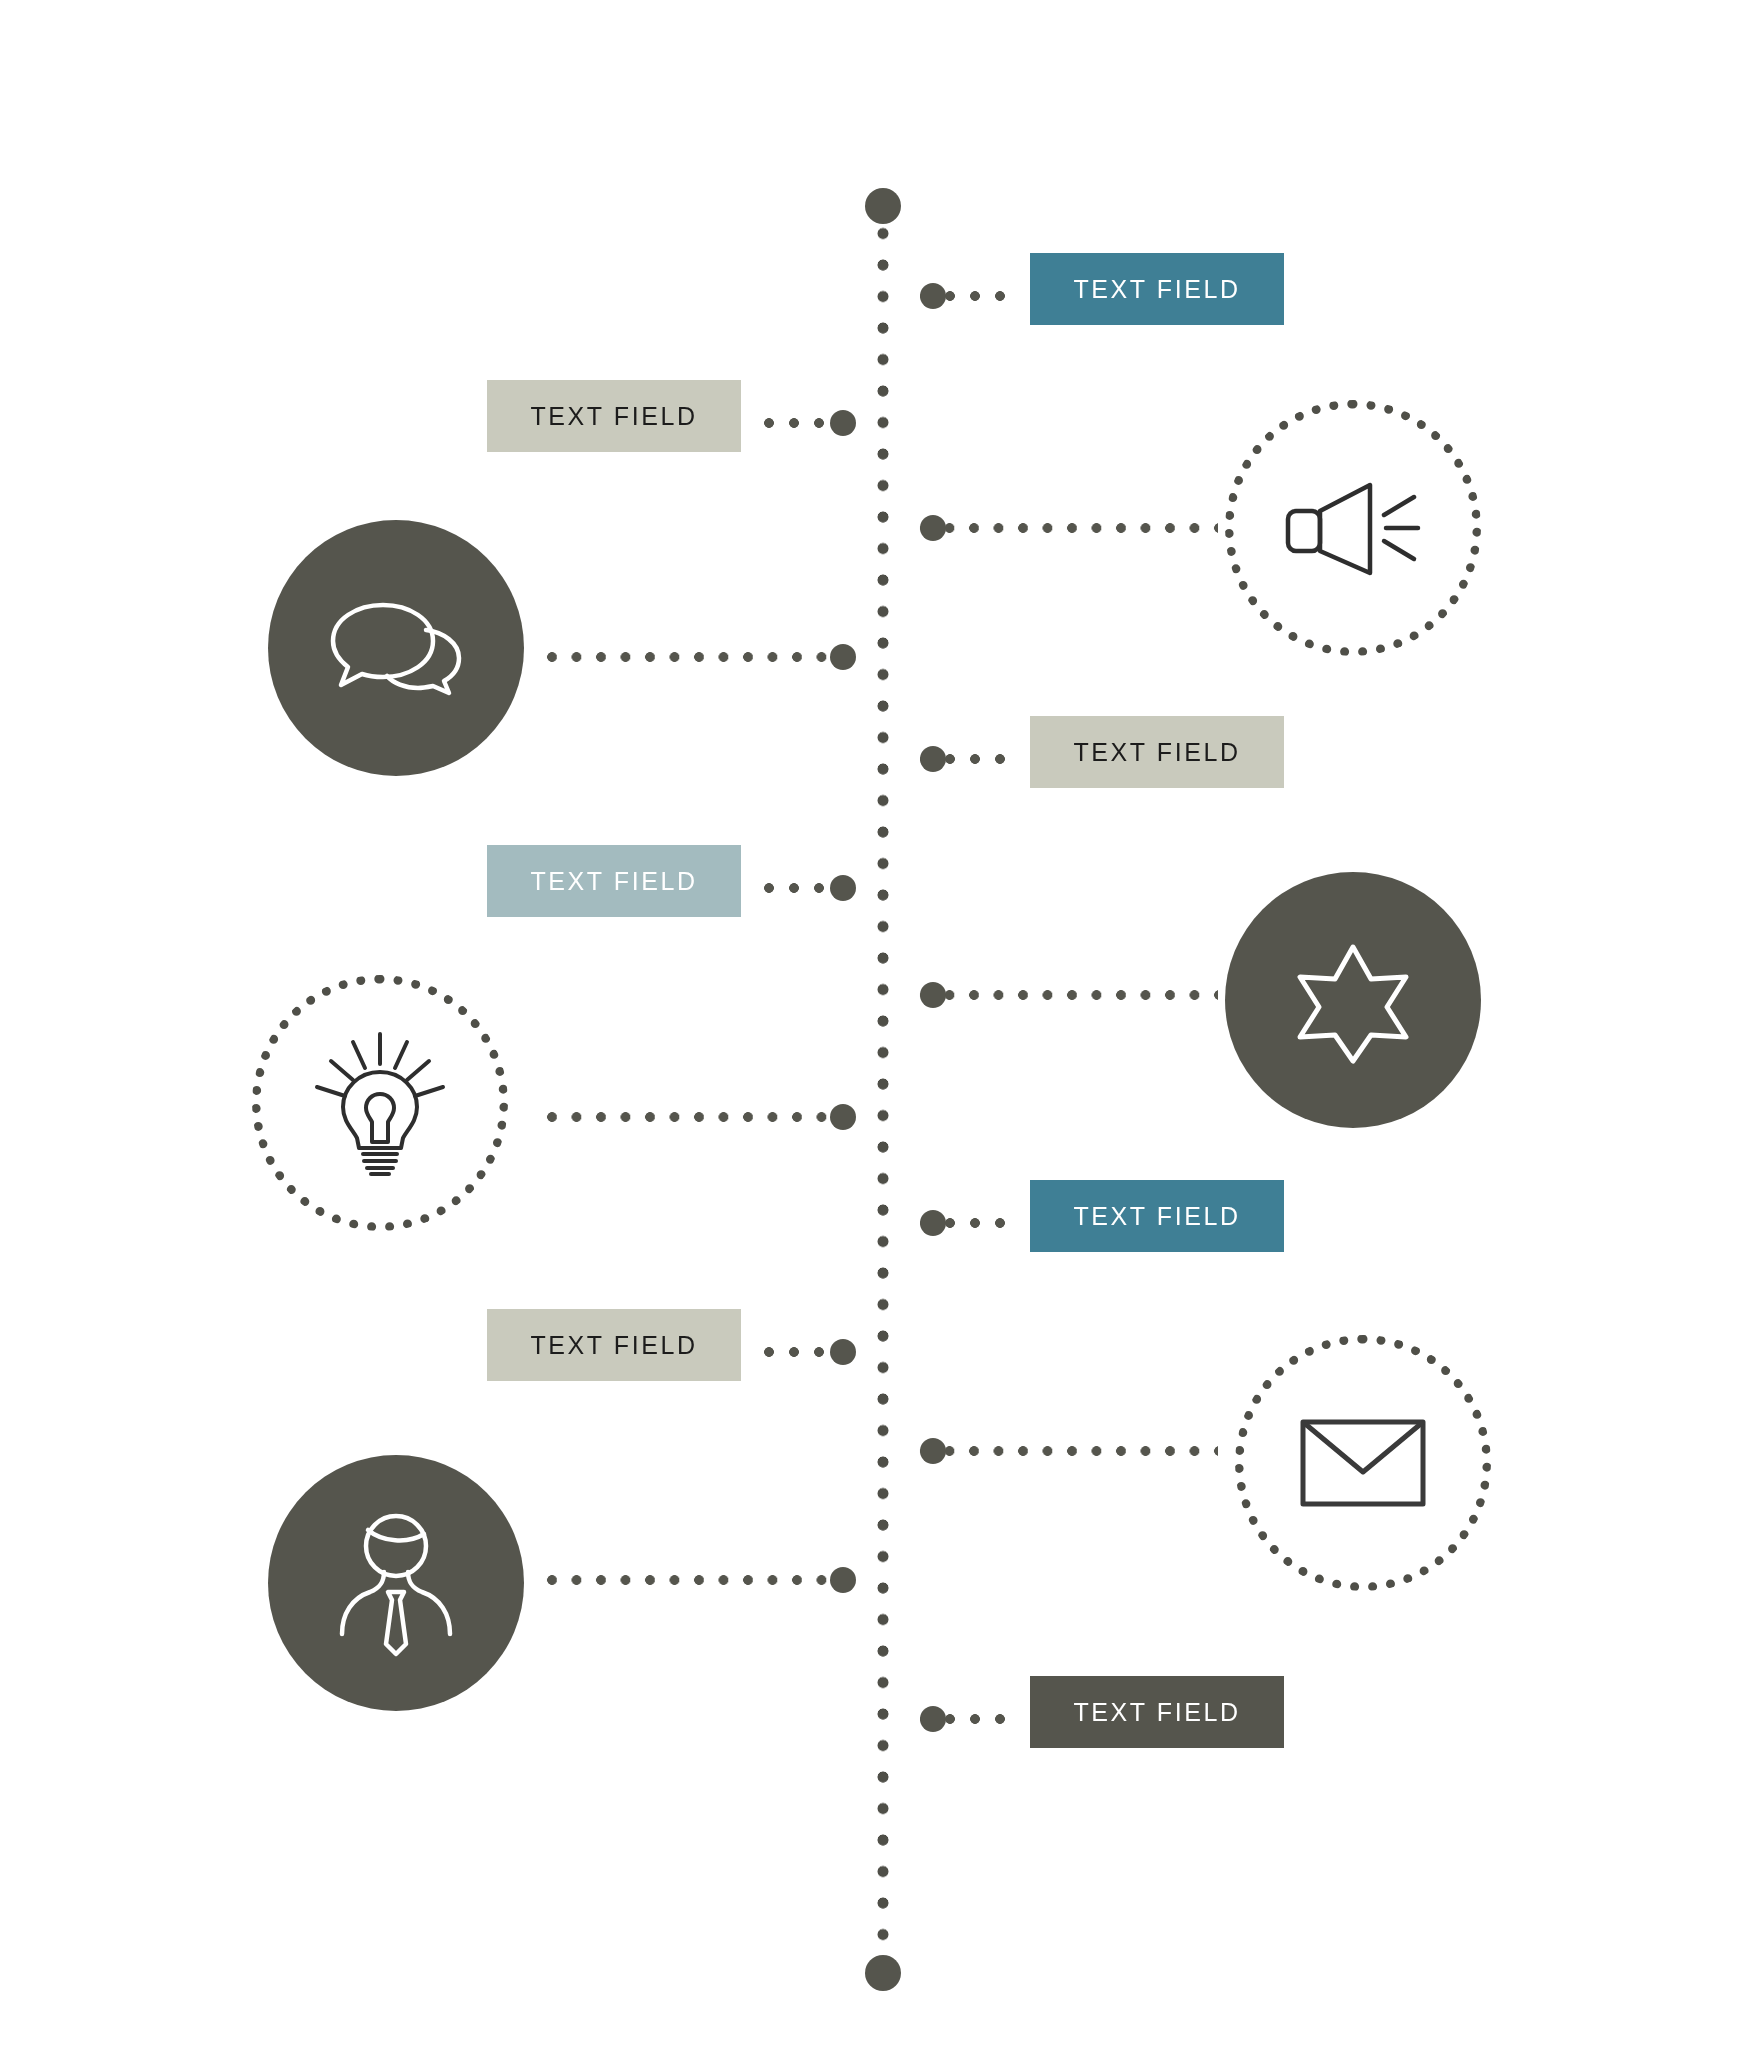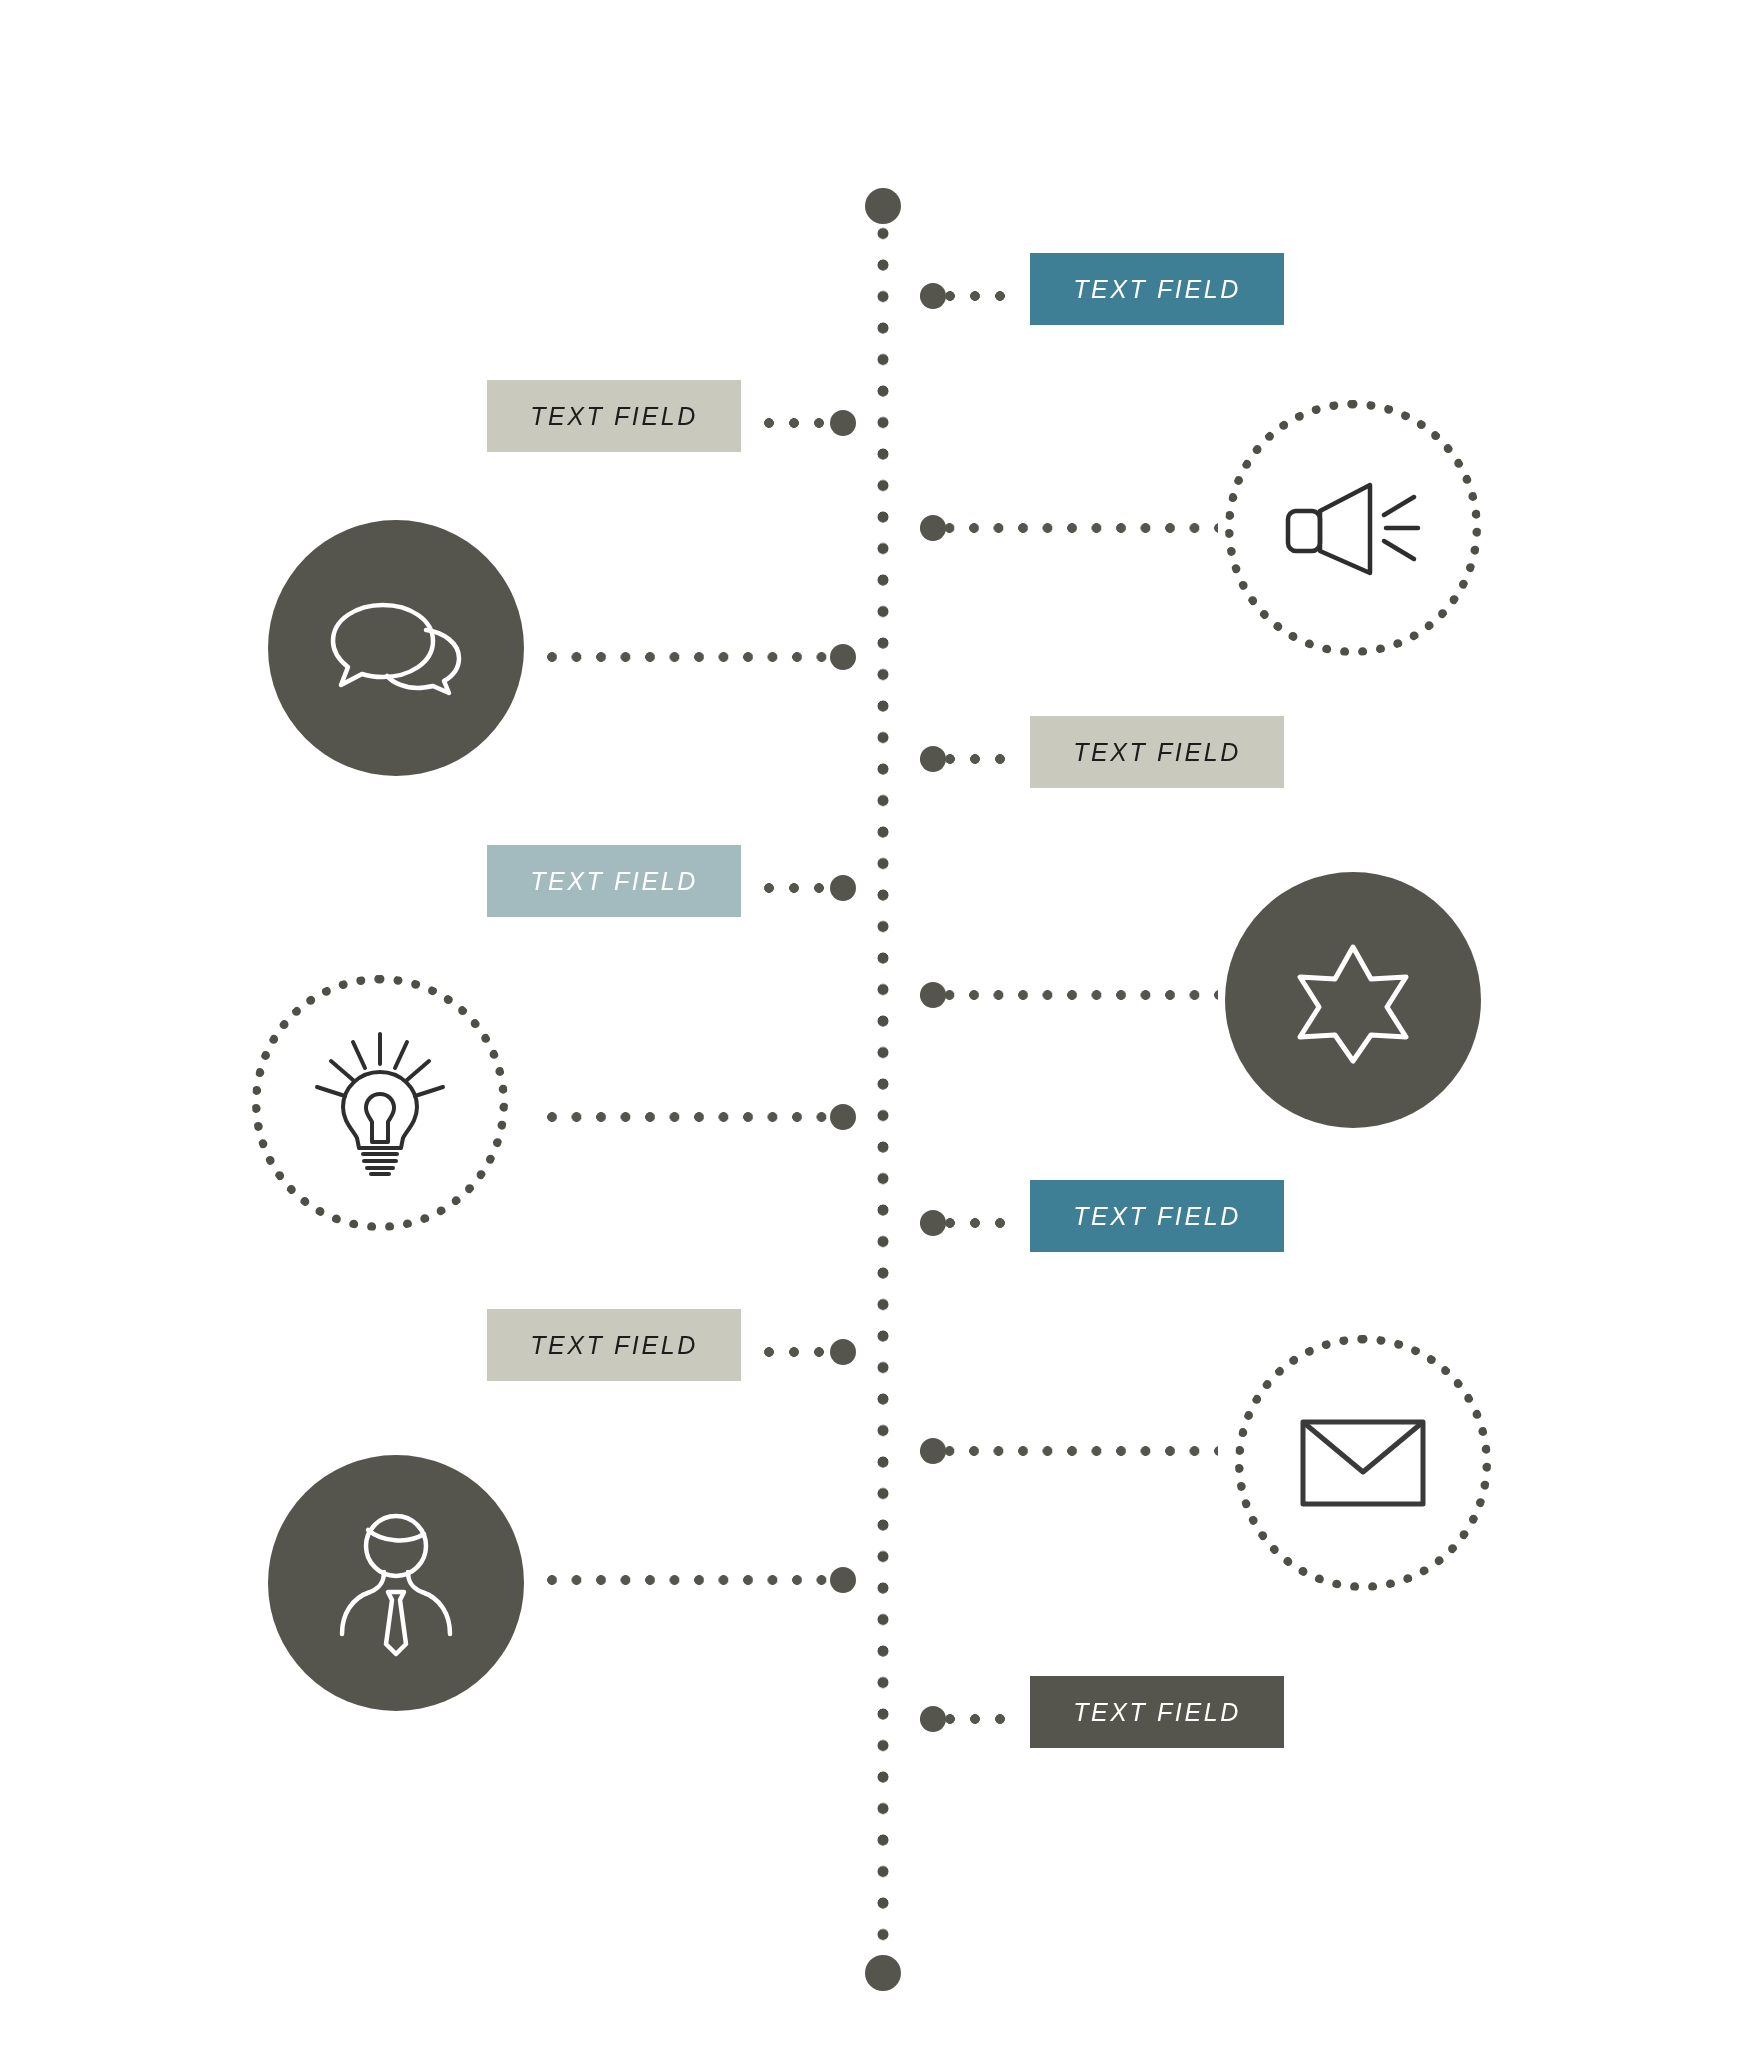--- a/index.html
+++ b/index.html
@@ -68,21 +68,20 @@
     position: absolute;
     display: flex;
     align-items: center;
     justify-content: center;
     width: 254px;
     height: 72px;
     letter-spacing: 2.6px;
     font-size: 25px;
     font-weight: 300;
     white-space: nowrap;
-    font-style: italic;
   }
   .field.teal   { background: #3f7f95; color: #ffffff; }
   .field.beige  { background: #c9cabd; color: #1c1c1c; }
   .field.steel  { background: #a3bbbf; color: #ffffff; }
   .field.dark   { background: #55554d; color: #ffffff; }
 
   
   .icon-circle {
     position: absolute;
     width: 256px;

